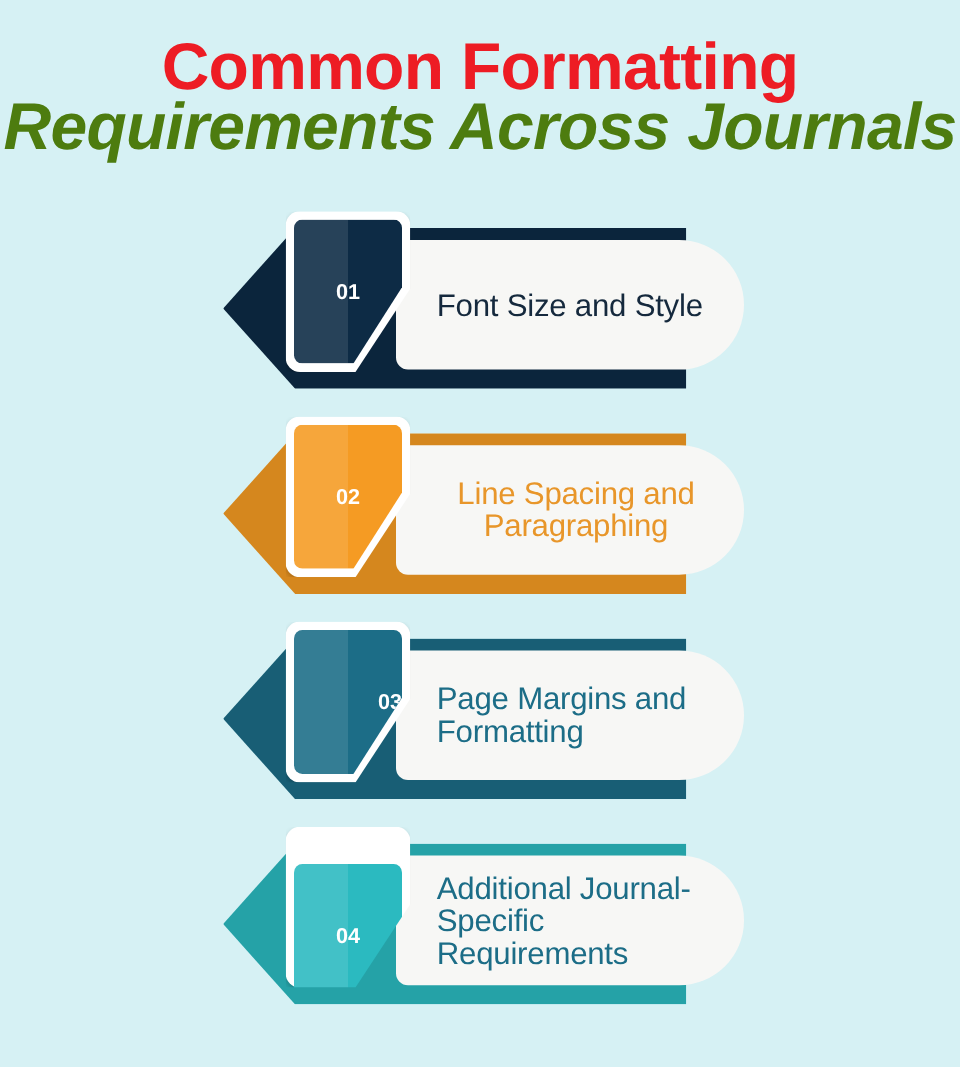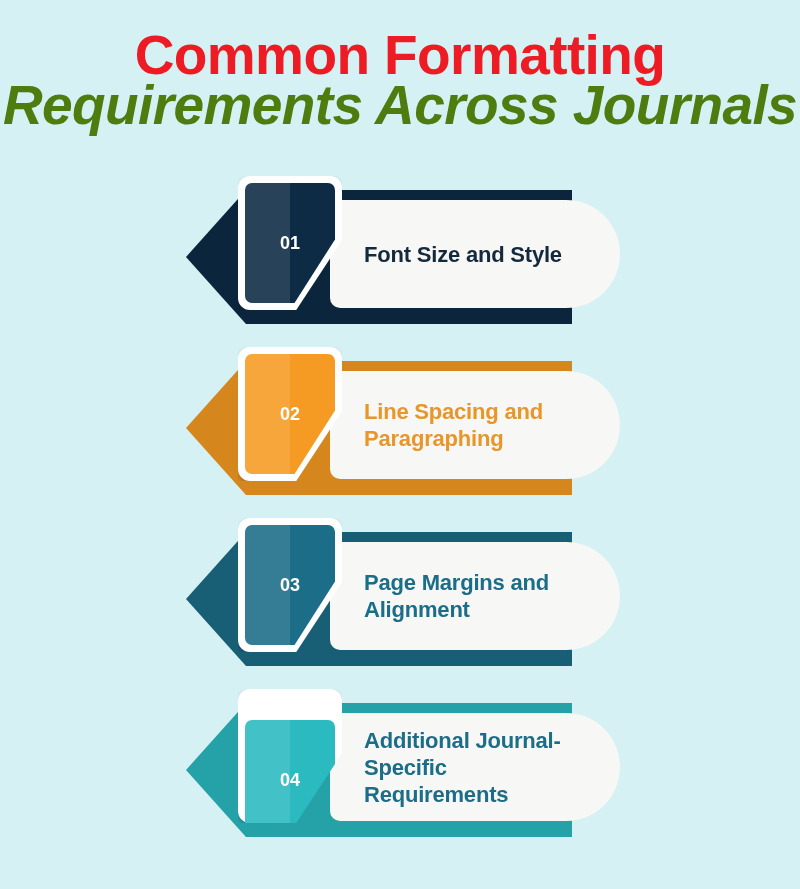--- a/index.html
+++ b/index.html
@@ -76,22 +76,22 @@
     height: 108px;
     background: #f7f7f5;
     border-radius: 10px 54px 54px 10px;
     display: flex;
     align-items: center;
     box-sizing: border-box;
     padding-left: 34px;
     padding-right: 24px;
   }
   .card-text {
-    font-size: 22px;
-    font-weight: bold;
+    font-size: 26px;
+    font-weight: normal;
     line-height: 27px;
     letter-spacing: -0.2px;
   }
 
   
   .badge-outer {
     position: absolute;
     left: 238px;
     top: 0px;
     width: 104px;
@@ -158,39 +158,39 @@
         <span class="badge-num">01</span>
       </div>
     </div>
   </div>
 
   <div class="row">
     <div class="banner" style="background: rgb(245, 155, 35);">
       <div class="banner-shade"></div>
     </div>
     <div class="card" style="background: rgb(247, 247, 245);">
-      <span class="card-text" style="color: rgb(232, 150, 42);">Line Spacing and Paragraphing</span>
+      <span class="card-text" style="color: rgb(232, 150, 42); text-align: center;">Line Spacing and Paragraphing</span>
     </div>
     <div class="badge-outer">
       <div class="badge-inner" style="background: rgb(245, 155, 35); align-items: center;">
         <div class="badge-half"></div>
         <span class="badge-num">02</span>
       </div>
     </div>
   </div>
 
   <div class="row">
     <div class="banner" style="background: rgb(28, 109, 135);">
       <div class="banner-shade"></div>
     </div>
     <div class="card" style="background: rgb(247, 247, 245);">
-      <span class="card-text" style="color: rgb(28, 109, 135);">Page Margins and Alignment</span>
-    </div>
-    <div class="badge-outer">
-      <div class="badge-inner" style="background: rgb(28, 109, 135);">
+      <span class="card-text" style="color: rgb(28, 109, 135);">Page Margins and Formatting</span>
+    </div>
+    <div class="badge-outer">
+      <div class="badge-inner" style="background: rgb(28, 109, 135); justify-content: flex-end;">
         <div class="badge-half"></div>
         <span class="badge-num">03</span>
       </div>
     </div>
   </div>
 
   <div class="row">
     <div class="banner" style="background: rgb(43, 186, 192);">
       <div class="banner-shade"></div>
     </div>

